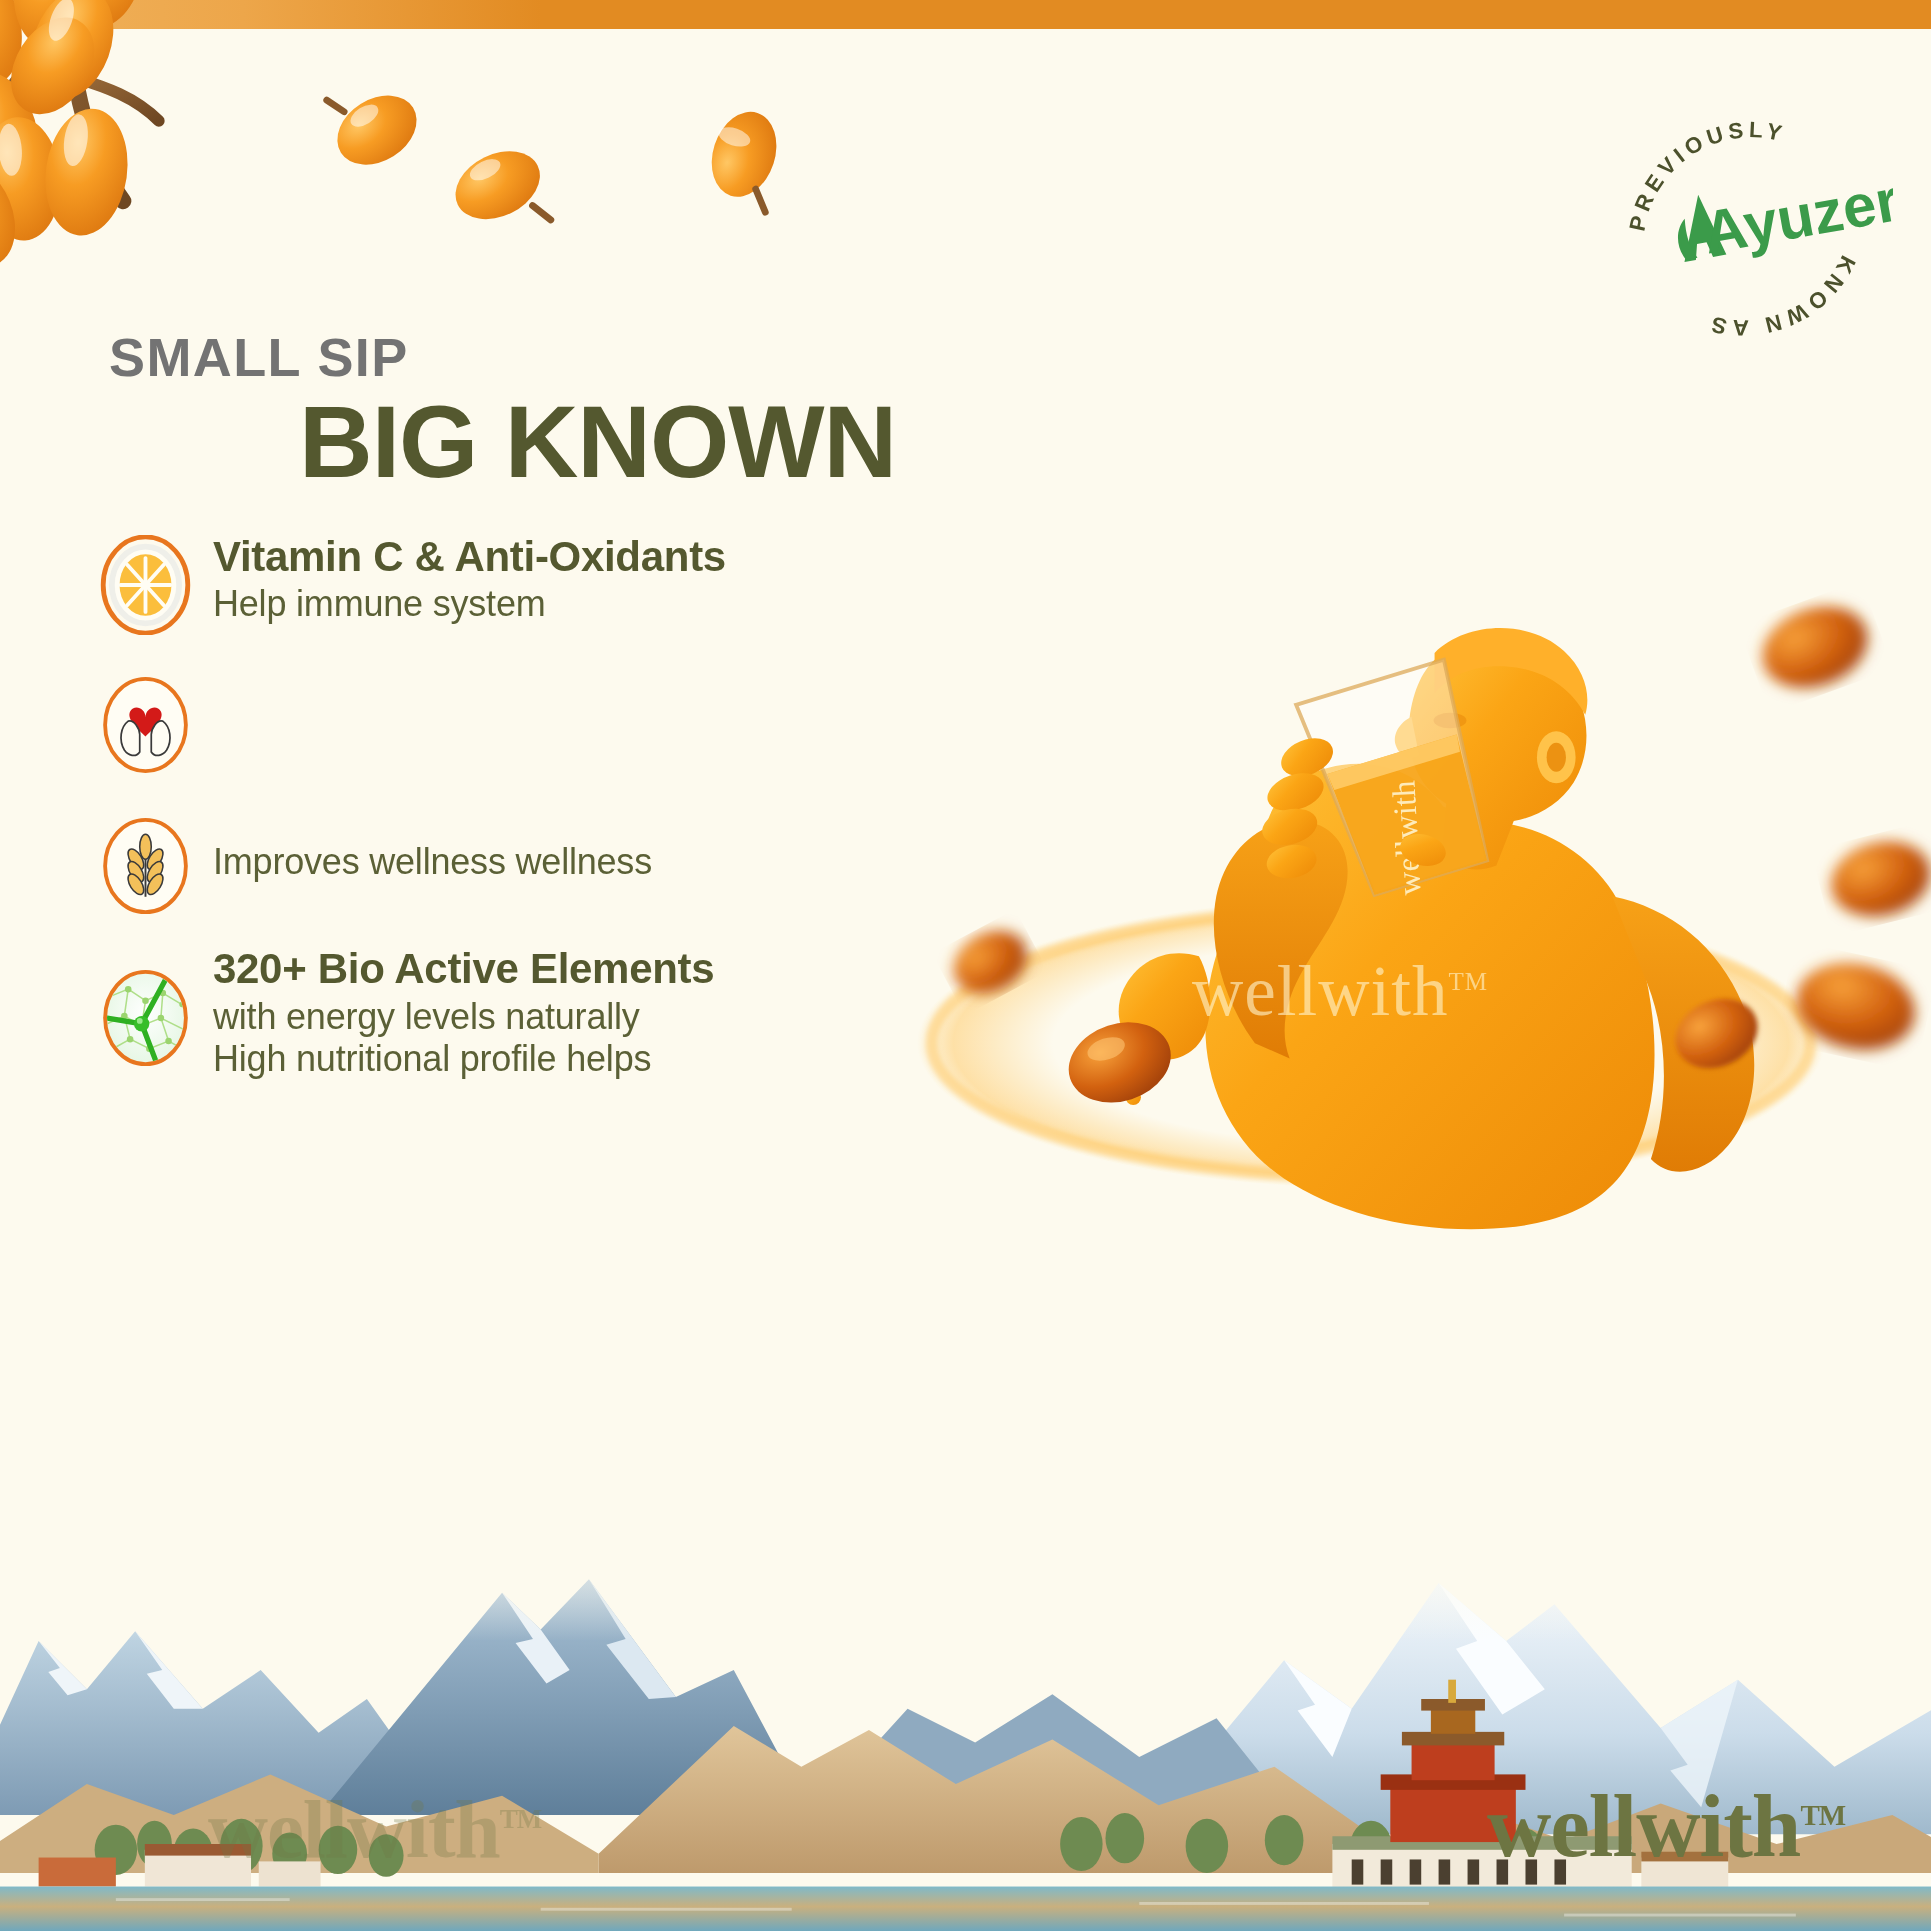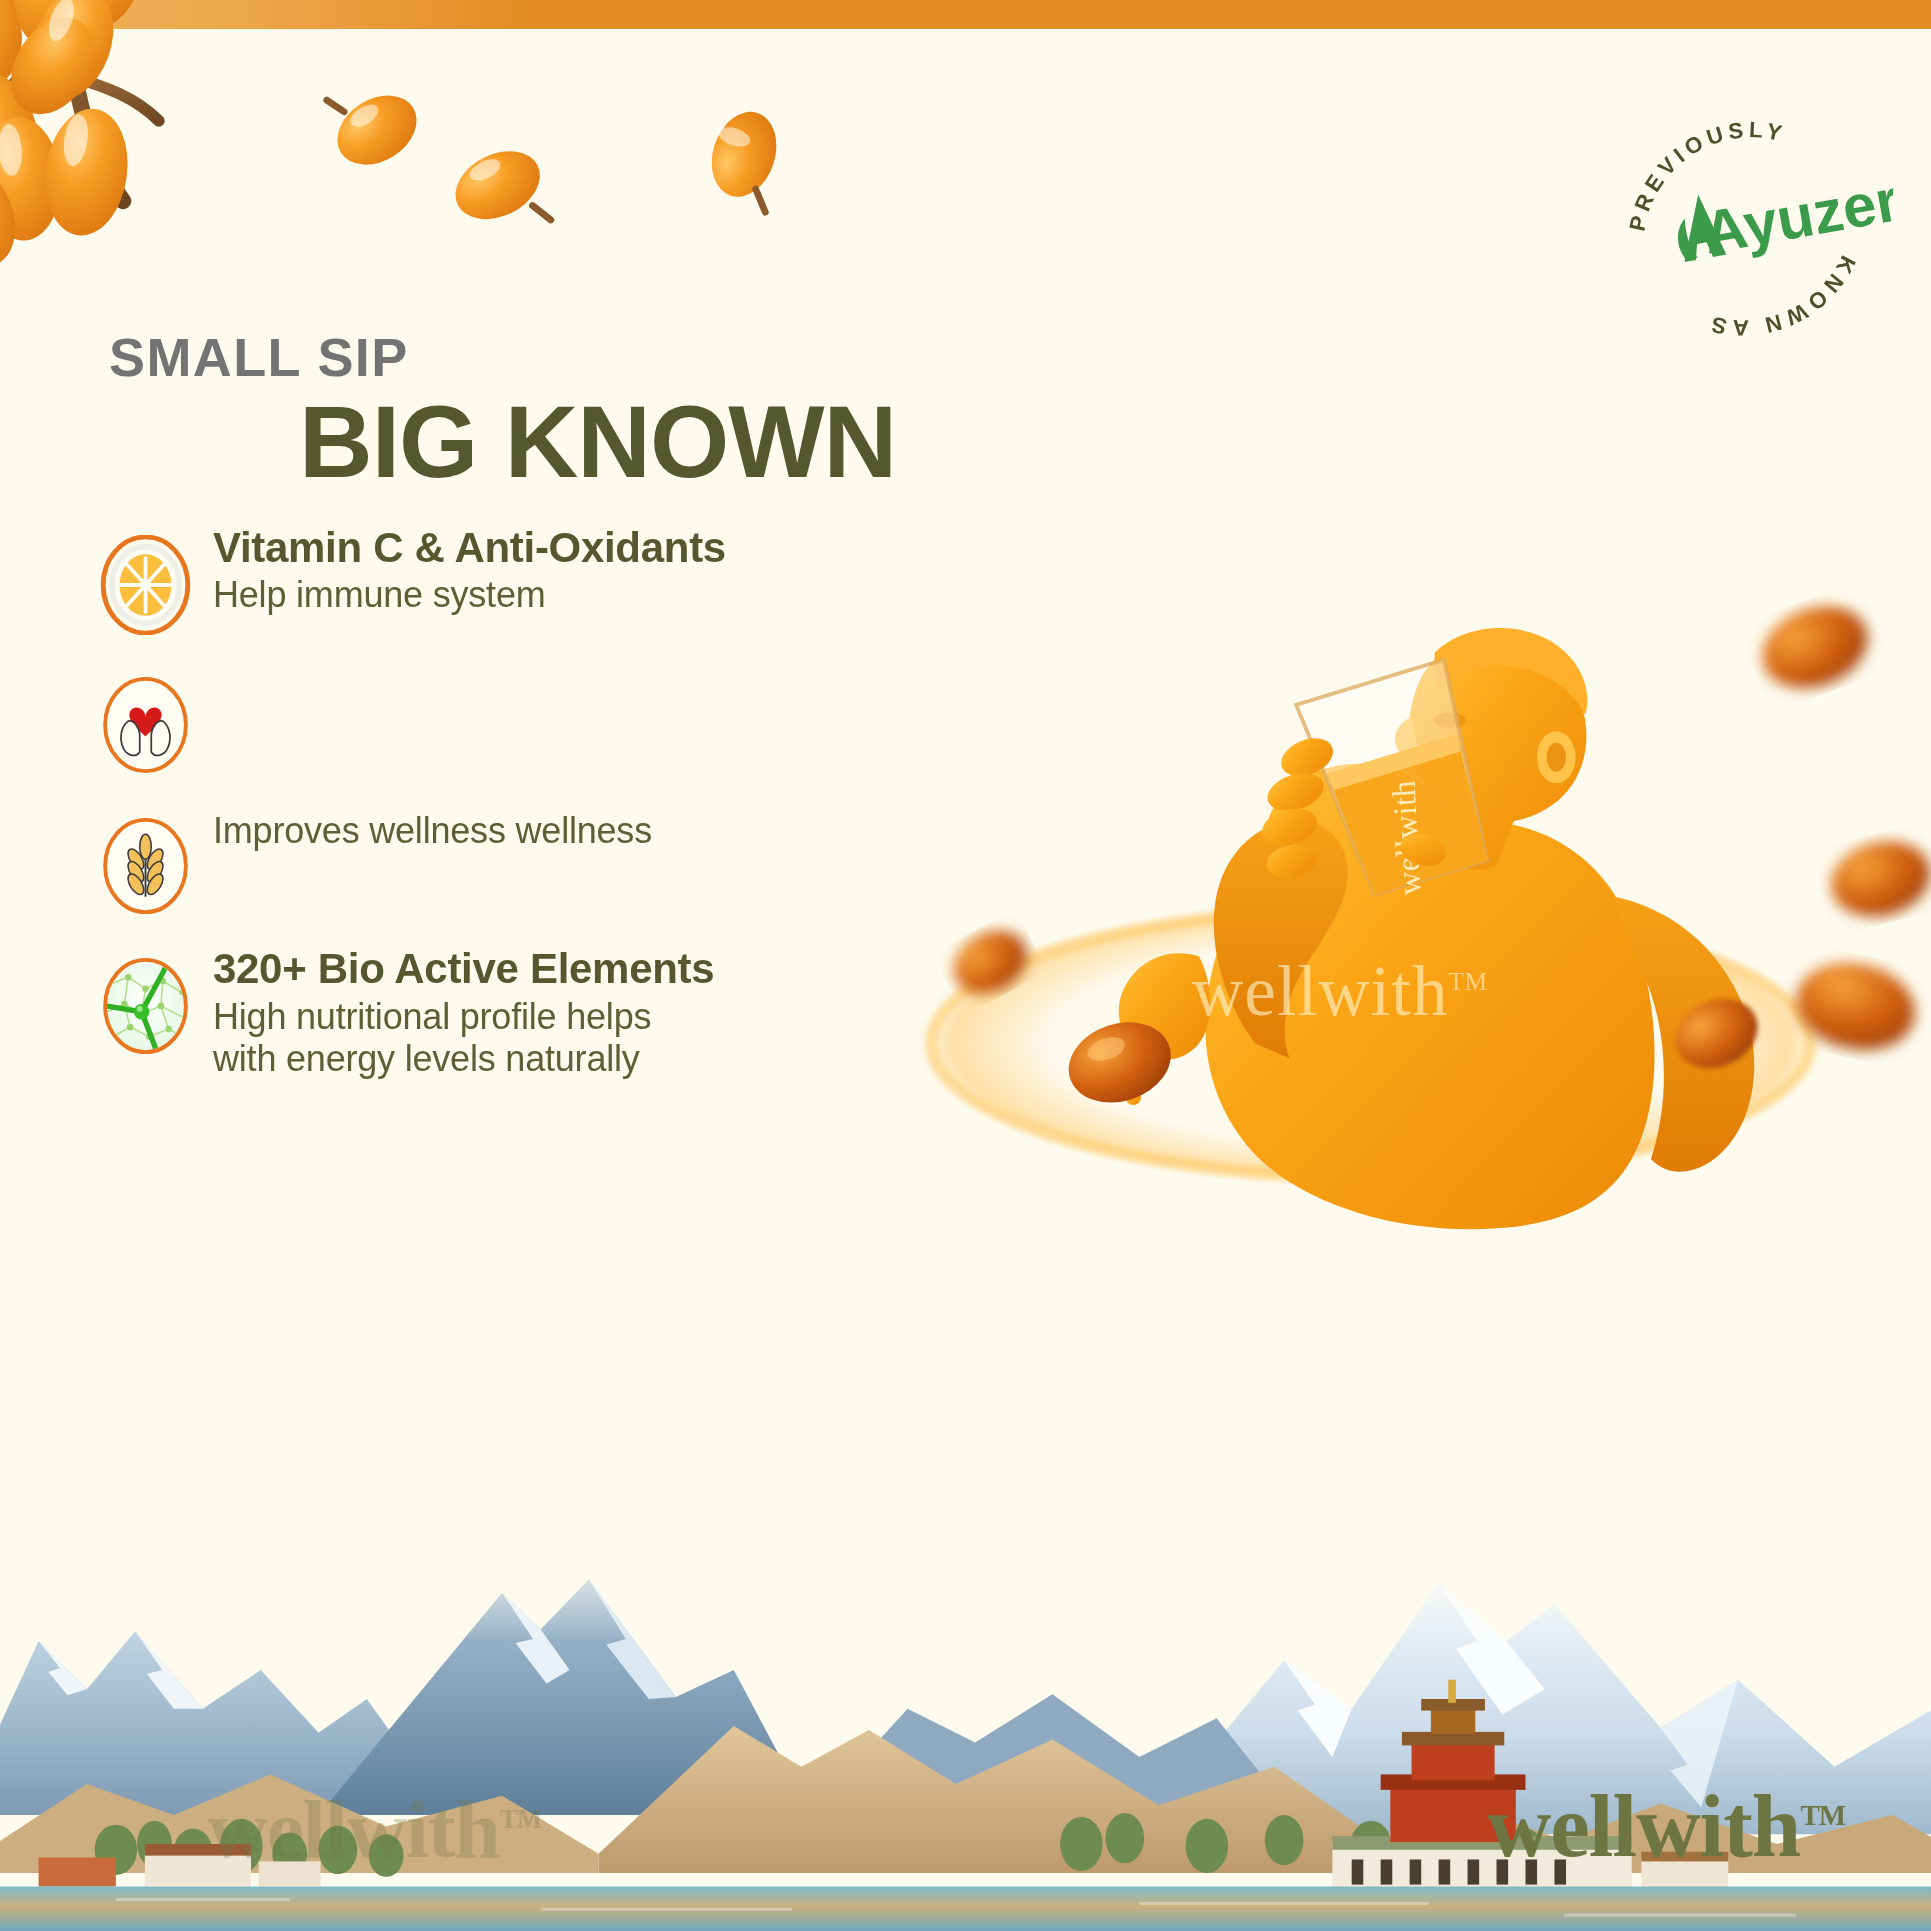--- a/index.html
+++ b/index.html
@@ -37,21 +37,21 @@
     color:#737373; white-space:nowrap;
   }
   #headline {
     position:absolute; left:299px; top:384px;
     font-size:102px; font-weight:bold; letter-spacing:-1px;
     color:#54582F; white-space:nowrap;
   }
 
   
   #features { position:absolute; left:99px; top:521px; width:830px; }
-  .feature { position:relative; display:flex; align-items:flex-start; margin-bottom:27px; }
+  .feature { position:relative; display:flex; align-items:center; margin-bottom:27px; }
   .feature-icon {
     flex:0 0 auto; width:93px; height:100px; margin-right:21px;
     position:relative; margin-top:13.5px;
   }
   .feature-icon svg { width:100%; height:100%; display:block; }
   .feature-text { flex:1 1 auto; padding-top:3.9px; }
   .feature-title {
     font-size:42px; font-weight:bold; color:#54582F;
     letter-spacing:-0.3px; line-height:1.08; white-space:nowrap;
   }
@@ -292,22 +292,22 @@
             <line x1="44" y1="58" x2="60" y2="100"></line>
           </g>
           <circle cx="44" cy="58" r="8" fill="#37BE29"></circle>
           <circle cx="42" cy="55" r="3" fill="#9AE88A"></circle>
         </g>
       </svg>
     </div>
     <div class="feature-text">
       <div class="feature-title">320+ Bio Active Elements</div>
       <div class="feature-desc">
+        <span>with energy levels naturally</span>
         <span>High  nutritional profile helps</span>
-        <span>with energy levels naturally</span>
       </div>
     </div>
   </div>
 
 </div>
 
 <div id="hero">
   <svg viewBox="0 0 1170 1000">
     <defs>
       <linearGradient id="liq" x1="0" y1="0" x2="1" y2="1">

